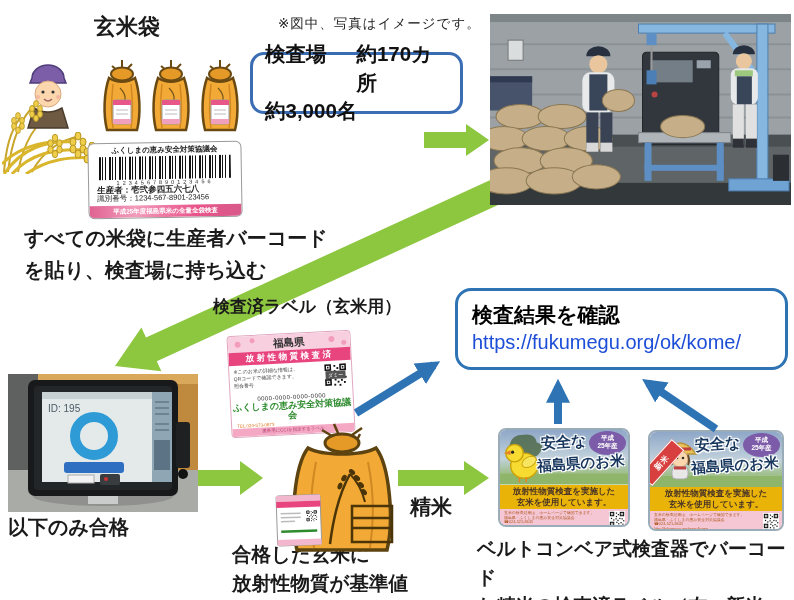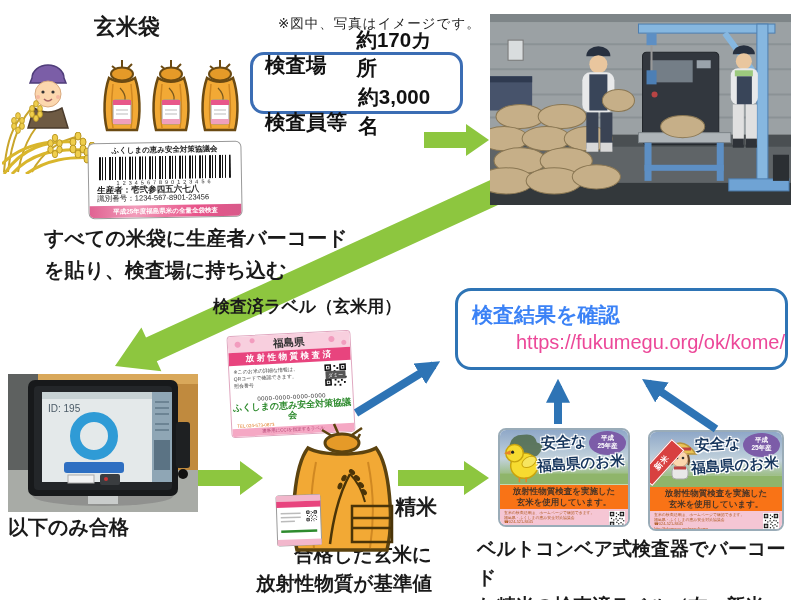--- a/index.html
+++ b/index.html
@@ -8,22 +8,22 @@
     font-family:"Liberation Sans","DejaVu Sans",sans-serif;color:#1a1a1a;
   }
   .abs{position:absolute;}
   .cap{font-weight:600;color:#1a1a1a;}
   
   .genmai-title{left:94px;top:12px;font-size:22px;font-weight:600;}
   .note{left:278px;top:15px;font-size:13.5px;font-weight:500;color:#222;letter-spacing:1px;}
   .stats-box{left:250px;top:52px;width:213px;height:62px;border:3px solid #3B6DB4;border-radius:14px;
     background:#fff;display:flex;flex-direction:column;justify-content:center;padding:0 12px;box-sizing:border-box;z-index:2;}
   .stats-row{display:flex;font-size:20.5px;font-weight:700;line-height:1.4;color:#111;}
-  .stats-row .lab{width:96px;margin-top:25px;}
-  .caption-bring{left:24px;top:222px;width:312px;font-size:20px;line-height:1.6;z-index:2;margin-left:20px;}
+  .stats-row .lab{width:96px;}
+  .caption-bring{left:24px;top:222px;width:312px;font-size:20px;line-height:1.6;z-index:2;}
   .caption-conveyor{left:445px;top:209px;width:349px;font-size:19px;line-height:1.45;text-align:center;z-index:2;}
   
   .bc-label{left:88px;top:142px;width:154px;height:76px;background:#fff;border:1.5px solid #999;
     border-radius:6px;z-index:2;transform:rotate(-1deg);overflow:hidden;box-sizing:border-box;}
   .bc-org{font-size:7.5px;text-align:center;color:#222;padding-top:2px;font-weight:600;}
   .bc-bars{height:23px;margin:1px 10px 0;background:
     repeating-linear-gradient(90deg,#111 0 2px,#fff 2px 3px,#111 3px 4px,#fff 4px 6px,#111 6px 7px,#fff 7px 10px);}
   .bc-digits{font-size:5.5px;text-align:center;letter-spacing:3px;color:#222;}
   .bc-producer{font-size:8.5px;font-weight:700;color:#222;padding-left:8px;line-height:1.1;}
   .bc-id{font-size:7.5px;color:#222;padding-left:8px;line-height:1.15;}
@@ -51,41 +51,41 @@
   .gl-qr-dummy{position:absolute;right:6px;top:10px;width:20px;height:8px;background:#555;color:#fff;
     font-size:5px;text-align:center;line-height:8px;}
   .gl-code{font-size:6px;text-align:center;color:#333;letter-spacing:.5px;}
   .gl-org{font-size:9px;font-weight:800;color:#2E8B2E;text-align:center;line-height:1.15;}
   .gl-tel{font-size:4.5px;color:#E07820;padding-left:5px;line-height:1.3;}
   .gl-bottom{position:absolute;bottom:0;left:0;right:0;height:8px;background:#F5A8C4;color:#B04070;
     font-size:4.5px;text-align:center;line-height:8px;}
   
   .result-box{left:455px;top:288px;width:333px;height:82px;border:3.5px solid #2E74B5;border-radius:16px;
     background:#fff;box-sizing:border-box;padding:10px 0 0 14px;z-index:2;}
-  .result-box .l1{font-size:21px;font-weight:700;color:#3b82f6;}
-  .result-box .l2{font-size:20px;font-weight:500;color:#ec4899;margin-top:2px;text-align:right;}
+  .result-box .l1{font-size:21px;font-weight:700;color:#000000;}
+  .result-box .l2{font-size:20px;font-weight:500;color:#1d4ed8;margin-top:2px;}
   
   .bigbag{left:264px;top:422px;width:158px;height:138px;z-index:2;}
-  .caption-stick{left:232px;top:540px;width:200px;text-align:right;font-size:19.5px;line-height:1.5;}
-  .seimai{left:395px;top:493px;font-size:21px;font-weight:700;}
+  .caption-stick{left:232px;top:540px;width:200px;text-align:left;font-size:19.5px;line-height:1.5;}
+  .seimai{left:410px;top:493px;font-size:21px;font-weight:700;}
   .caption-safe{left:477px;top:535px;width:317px;font-size:19px;line-height:1.5;}
   
   .safe-label{width:132px;height:99px;border:2px solid #9AACB8;border-radius:8px;overflow:hidden;
     background:#fff;box-sizing:border-box;z-index:2;}
   .sl1{left:498px;top:428px;}
   .sl2{left:648px;top:430px;width:136px;height:101px;}
   .sl-top{position:relative;height:55px;background:linear-gradient(180deg,#8FA8C8 0%,#C2D2DC 52%,#9FBF8A 78%,#CFE0C0 100%);}
   .sl-art{position:absolute;left:0;top:0;width:100%;height:100%;}
   .sl-t1{position:absolute;top:3px;right:42px;font-size:15px;font-weight:800;color:#17365D;transform:rotate(-4deg);
     text-shadow:-1px -1px 0 #fff,1px -1px 0 #fff,-1px 1px 0 #fff,1px 1px 0 #fff,0 0 3px #fff;}
   .sl-t2{position:absolute;top:24px;right:3px;font-size:14.5px;font-weight:800;color:#17365D;transform:rotate(-4deg);
     text-shadow:-1px -1px 0 #fff,1px -1px 0 #fff,-1px 1px 0 #fff,1px 1px 0 #fff,0 0 3px #fff;white-space:nowrap;}
   .sl-badge{position:absolute;top:1px;right:2px;width:37px;height:24px;background:#7C5CA8;border-radius:50%;
     color:#fff;font-size:6.5px;font-weight:700;text-align:center;line-height:1.3;padding-top:3px;box-sizing:border-box;}
-  .sl-desc{height:23px;background:#f97316;text-align:center;font-size:8.5px;font-weight:800;color:#4A3526;line-height:1.3;padding-top:1px;}
+  .sl-desc{height:23px;background:#eab308;text-align:center;font-size:8.5px;font-weight:800;color:#4A3526;line-height:1.3;padding-top:1px;}
   .sl-fine{position:relative;height:21px;background:#F5C6D4;padding:2px 22px 0 4px;box-sizing:border-box;
     font-size:3.9px;color:#B05A20;line-height:1.18;}
   .sl-fine .qr{position:absolute;right:3px;top:2px;width:16px;height:16px;}
   .shinmai{position:absolute;left:-12px;top:22px;transform:rotate(-48deg);background:#D84040;color:#fff;
     font-size:8px;font-weight:800;padding:2px 14px;border:1px solid #fff;letter-spacing:1px;z-index:3;}
   
   .arrows-green{position:absolute;left:0;top:0;width:794px;height:600px;z-index:1;pointer-events:none;}
   .arrows-blue{position:absolute;left:0;top:0;width:794px;height:600px;z-index:6;pointer-events:none;}
   .illus{z-index:2;}
 </style>
@@ -195,21 +195,20 @@
     <use href="#ricebag-s" x="49" y="0" width="48" height="80"></use>
     <use href="#ricebag-s" x="98" y="0" width="48" height="80"></use>
   </svg>
 
   <div class="abs stats-box">
     <div class="stats-row">
       <span class="lab">検査場</span>
       <span>約170カ所</span>
     </div>
     <div class="stats-row">
-      <span class="lab">検査員等</span>
       <span>約3,000名</span>
     </div>
   </div>
 
   <div class="abs bc-label">
     <div class="bc-org">ふくしまの恵み安全対策協議会</div>
     <div class="bc-bars"></div>
     <div class="bc-digits">1234567890123456</div>
     <div class="bc-producer">生産者：壱弐参四五六七八</div>
     <div class="bc-id">識別番号：1234-567-8901-23456</div>

